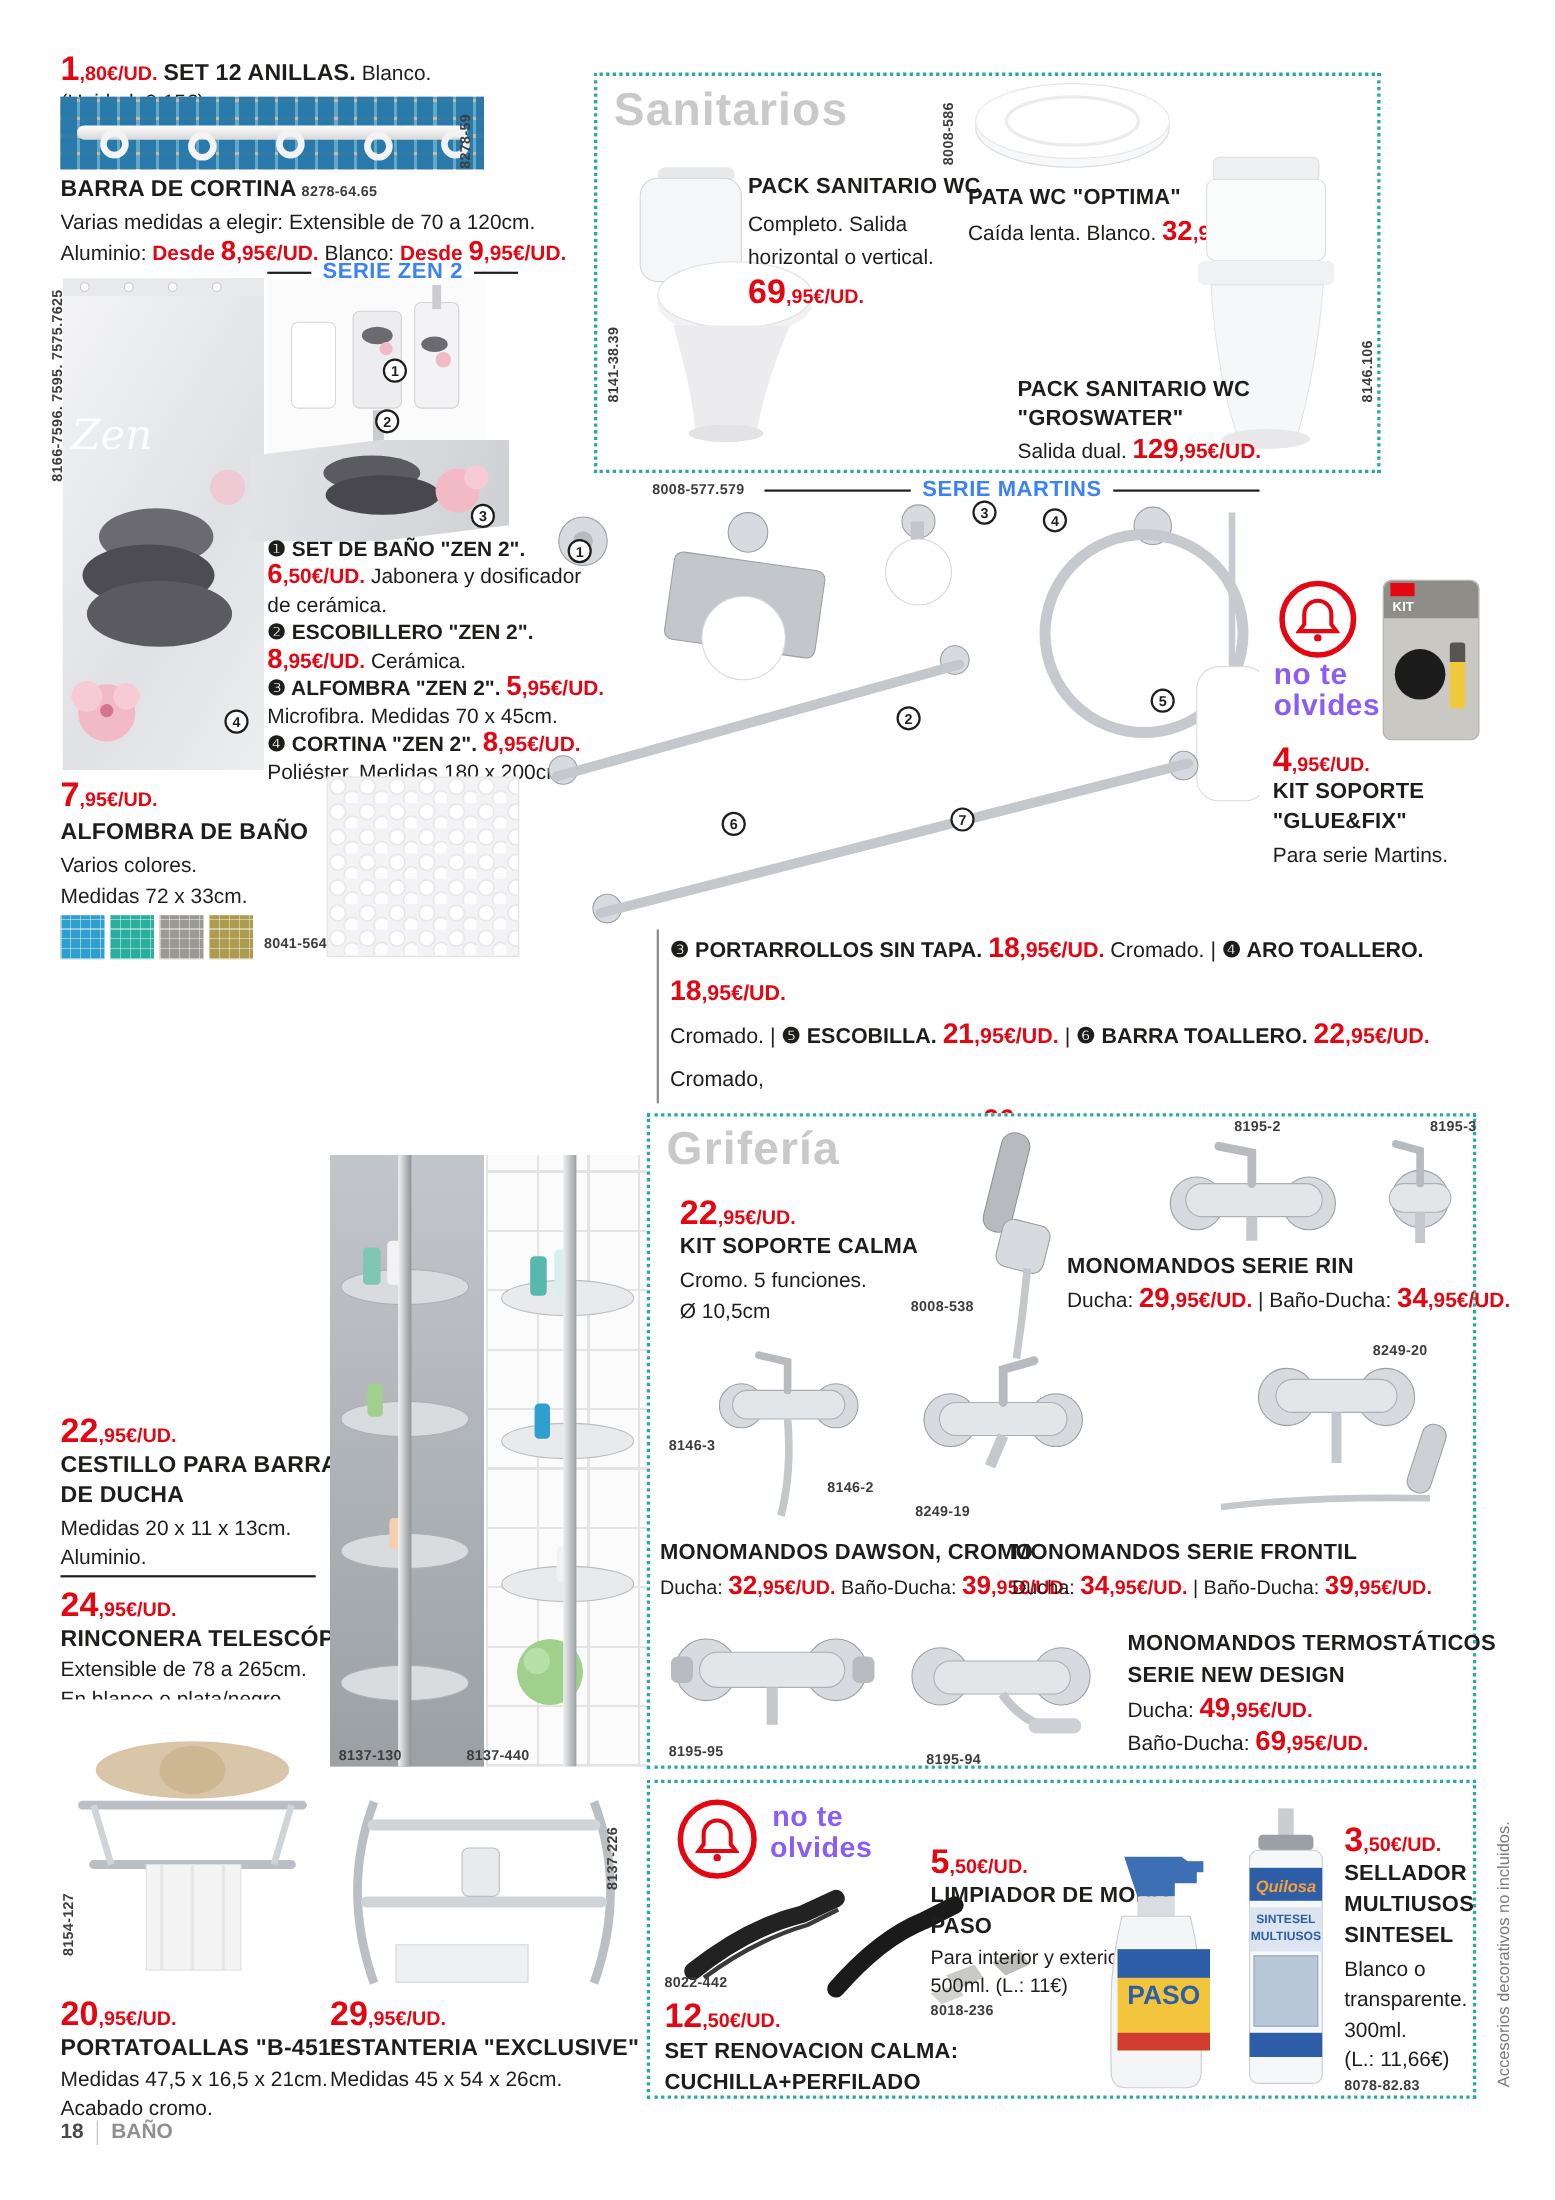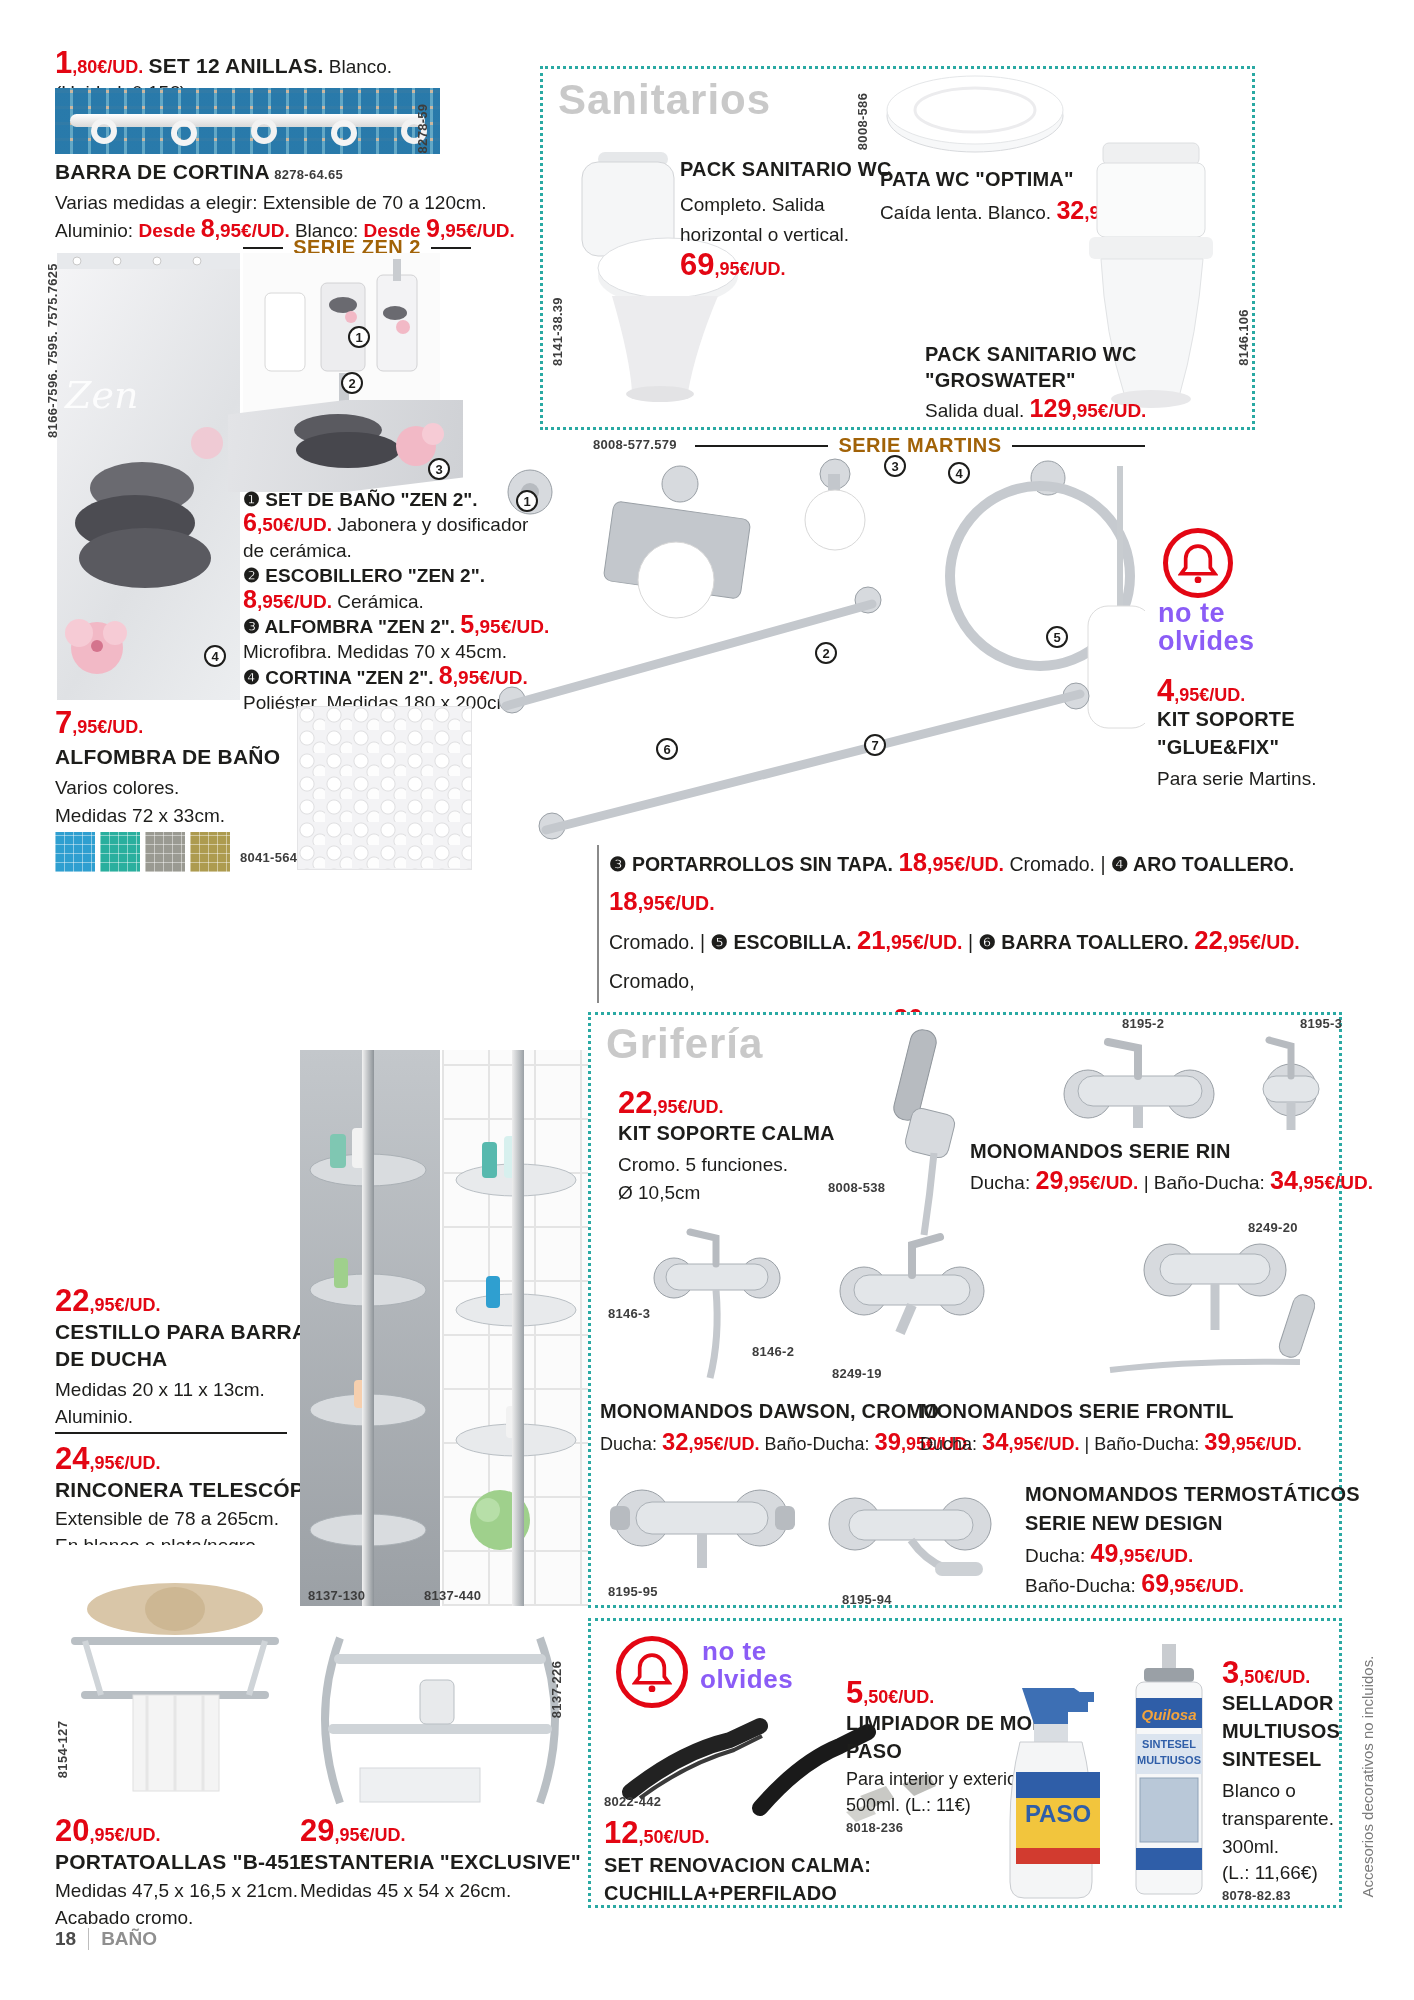--- a/index.html
+++ b/index.html
@@ -16,21 +16,21 @@
          font-size:13px;font-weight:bold;color:#3d3d3d;letter-spacing:.3px}
   .price-lg{color:#e30613;font-weight:bold;font-size:18px;white-space:nowrap}
   .price-lg .pb{font-size:1.72em;line-height:.85}
   .seg-n{color:#1d1d1b}
   .seg-b{color:#1d1d1b;font-weight:bold}
   .seg-p{color:#e30613;font-weight:bold;white-space:nowrap}
   .seg-p .pb{font-size:1.32em;line-height:.85}
   .pfx,.ps{font-size:1em}
   .panel{position:absolute;border:3px dotted #2aa9a3;background:#fff}
   .ghead{position:absolute;font-size:42px;font-weight:bold;color:#c9c9c9;letter-spacing:1px}
-  .sechead{display:flex;align-items:center;gap:10px;font-size:20px;font-weight:bold;letter-spacing:.5px;color:#a16207}
+  .sechead{display:flex;align-items:center;gap:10px;font-size:20px;font-weight:bold;letter-spacing:.5px;color:#3b82f6}
   .sechead::before,.sechead::after{content:"";flex:1;height:2px;background:#1d1d1b}
   .marker{position:absolute;width:22px;height:22px;border:2px solid #1d1d1b;border-radius:50%;
           background:#fff;display:flex;align-items:center;justify-content:center;
           font-size:13px;font-weight:bold;color:#1d1d1b;z-index:5}
   .photo{position:absolute;overflow:hidden}
   .badge-circle{position:absolute;border:5px solid #e30613;border-radius:50%;
                 display:flex;align-items:center;justify-content:center;background:#fff}
   .badge-txt{position:absolute;color:#8b5cf6;font-weight:bold;font-size:27px;line-height:1.02;letter-spacing:.5px}
   .swatch{position:absolute;width:40px;height:40px;
           background-image:repeating-linear-gradient(90deg,rgba(255,255,255,.45) 0 1px,transparent 1px 9px),
@@ -313,20 +313,27 @@
 
   <div class="badge-circle" style="left:1163px;top:528px;width:70px;height:70px">
     <svg width="40" height="40" viewBox="0 0 24 26">
       <path d="M12 2 a8 8 0 0 1 8 8 v6 l3 4 H1 l3 -4 v-6 a8 8 0 0 1 8 -8 z" fill="none" stroke="#e30613" stroke-width="2.4"></path>
       <circle cx="12" cy="24" r="2.2" fill="#e30613"></circle>
     </svg>
   </div>
   <div class="badge-txt" style="left:1158px;top:600px">no te</div>
   <div class="badge-txt" style="left:1158px;top:628px">olvides</div>
 
+  <div class="photo" style="left:1257px;top:527px;width:88px;height:146px;background:#cac8c3;border-radius:8px;border:1px solid #b2b0ab">
+    <div style="position:absolute;left:0;top:0;width:100%;height:34px;background:#8f8d88;border-radius:8px 8px 0 0"></div>
+    <div style="position:absolute;left:6px;top:2px;width:22px;height:12px;background:#e30613"></div>
+    <div style="position:absolute;left:8px;top:16px;color:#fff;font-size:12px;font-weight:bold">KIT</div>
+    <div style="position:absolute;left:10px;top:62px;width:46px;height:46px;border-radius:50%;background:#1c1c1c"></div>
+    <div style="position:absolute;left:60px;top:56px;width:14px;height:60px;background:linear-gradient(#555 0 30%,#f0c93c 30%);border-radius:3px"></div>
+  </div>
   <div class="abs price-lg" style="left:1157px;top:678px"><span class="pb">4</span><span class="ps">,95€/UD.</span></div>
   <div class="abs n20" style="left:1157px;top:708px">KIT SOPORTE</div>
   <div class="abs n20" style="left:1157px;top:736px">"GLUE&amp;FIX"</div>
   <div class="abs txt" style="left:1157px;top:766px">Para serie Martins.</div>
 
   <div class="vrule" style="left:597px;top:845px;height:158px"></div>
   <div class="abs txt" style="left:609px;top:845px;width:740px;line-height:39px;font-size:19.5px">
     <div><span class="seg-b">❸ PORTARROLLOS SIN TAPA. </span><span class="seg-p"><span class="pb">18</span><span class="ps">,95€/UD.</span></span><span class="seg-n"> Cromado.  |  </span><span class="seg-b">❹ ARO TOALLERO. </span><span class="seg-p"><span class="pb">18</span><span class="ps">,95€/UD.</span></span></div>
     <div><span class="seg-n">Cromado.  |  </span><span class="seg-b">❺ ESCOBILLA. </span><span class="seg-p"><span class="pb">21</span><span class="ps">,95€/UD.</span></span><span class="seg-n">  |  </span><span class="seg-b">❻ BARRA TOALLERO. </span><span class="seg-p"><span class="pb">22</span><span class="ps">,95€/UD.</span></span><span class="seg-n"> Cromado,</span></div>
     <div><span class="seg-n">45cm.  |  </span><span class="seg-b">❼ BARRA TOALLERO. </span><span class="seg-p"><span class="pb">26</span><span class="ps">,95€/UD.</span></span><span class="seg-n"> Cromado, 60cm.</span></div>

